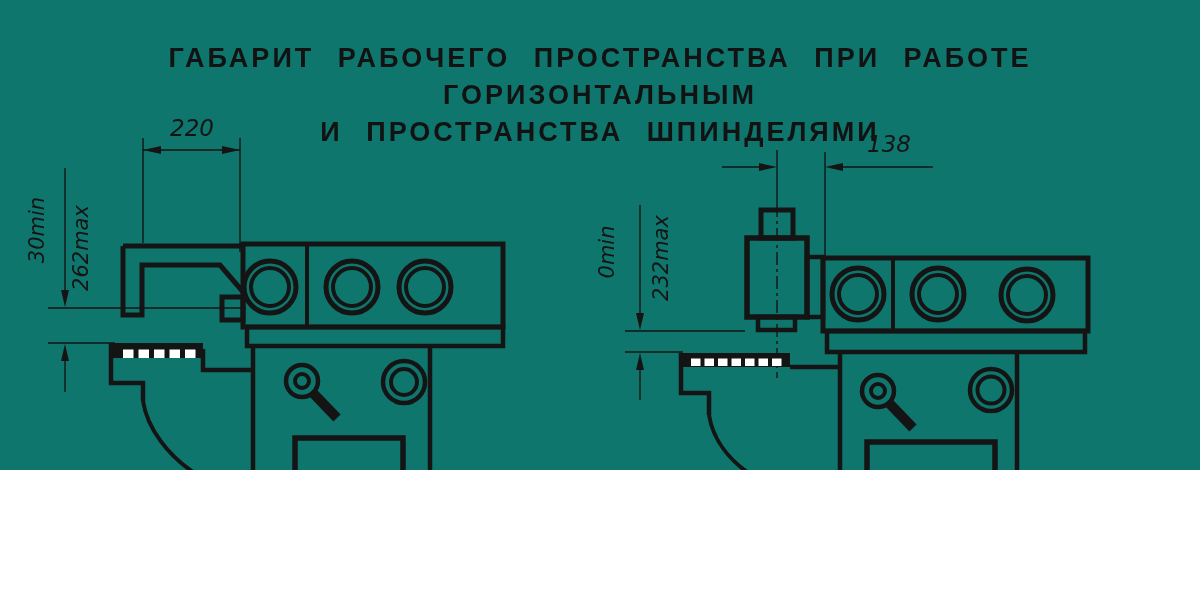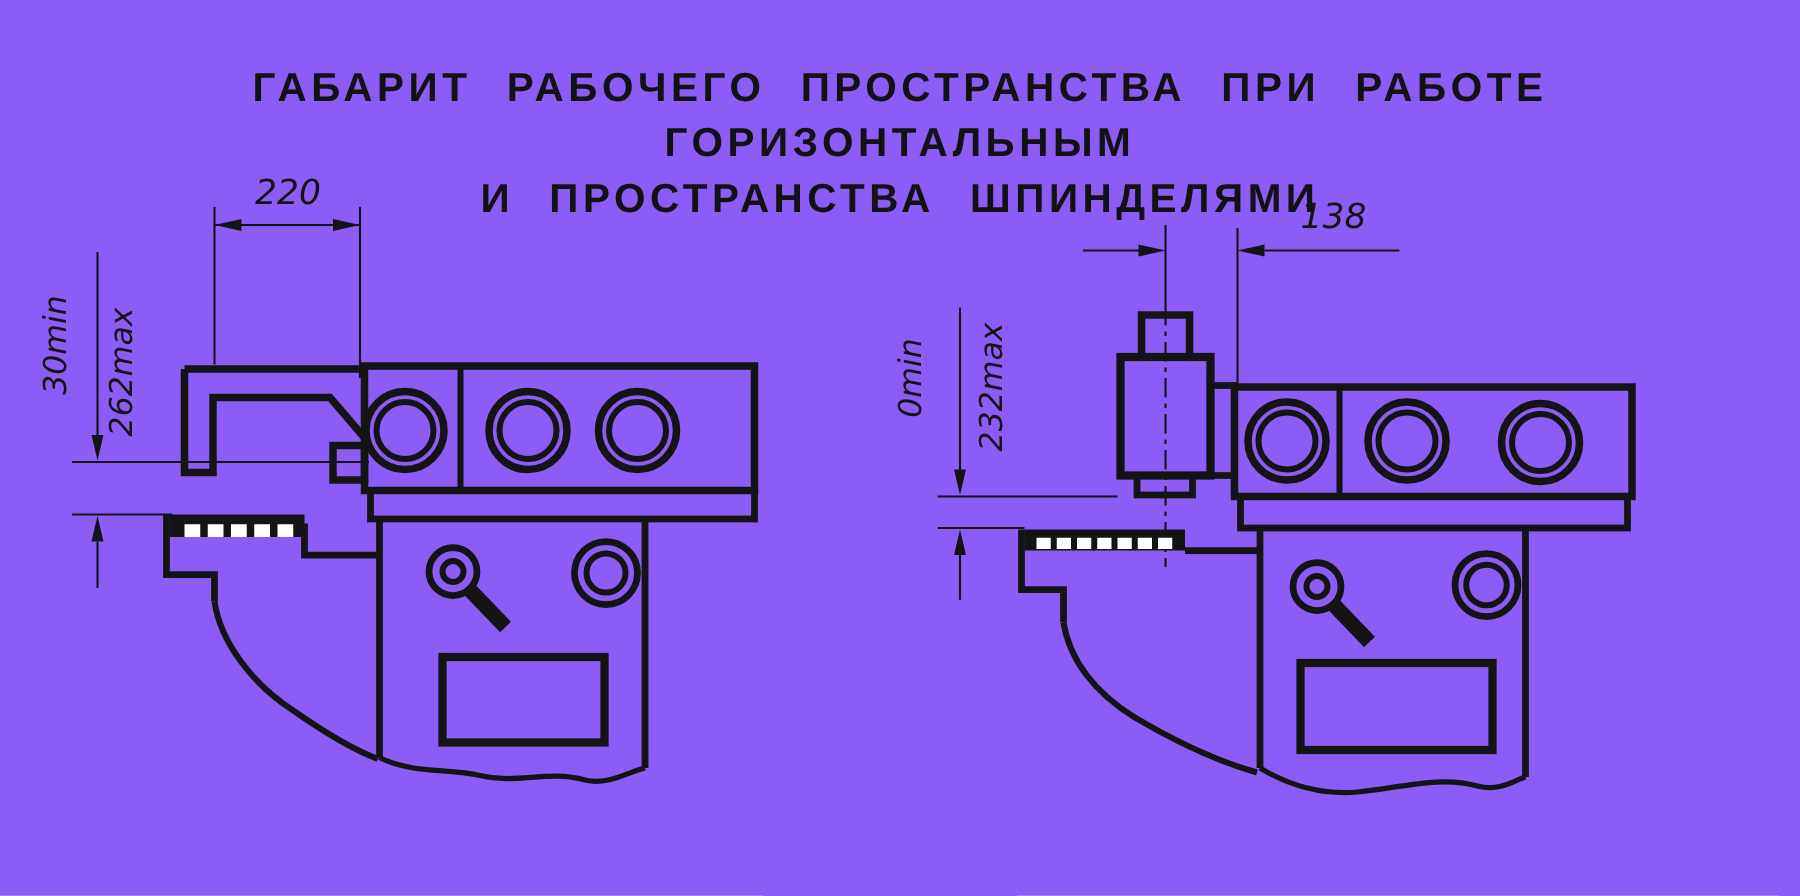--- a/index.html
+++ b/index.html
@@ -1,21 +1,22 @@
 <!DOCTYPE html>
 <html><head>
 <meta charset="utf-8">
 <style>
   html,body{margin:0;padding:0;}
   .page{
     position:relative;
-    width:1200px;height:597px;
-    background:#8b5cf6;
+    width:1200px;height:470px;
+    background:#0f766e;
     overflow:hidden;
     font-family:"Liberation Sans", sans-serif;
+    text-decoration:underline;
   }
   .title{
     position:absolute;
     left:0; top:40px; width:1200px;
     text-align:center;
     color:#121212;
     font-weight:bold;
     font-size:27px;
     line-height:37px;
     letter-spacing:3px;

